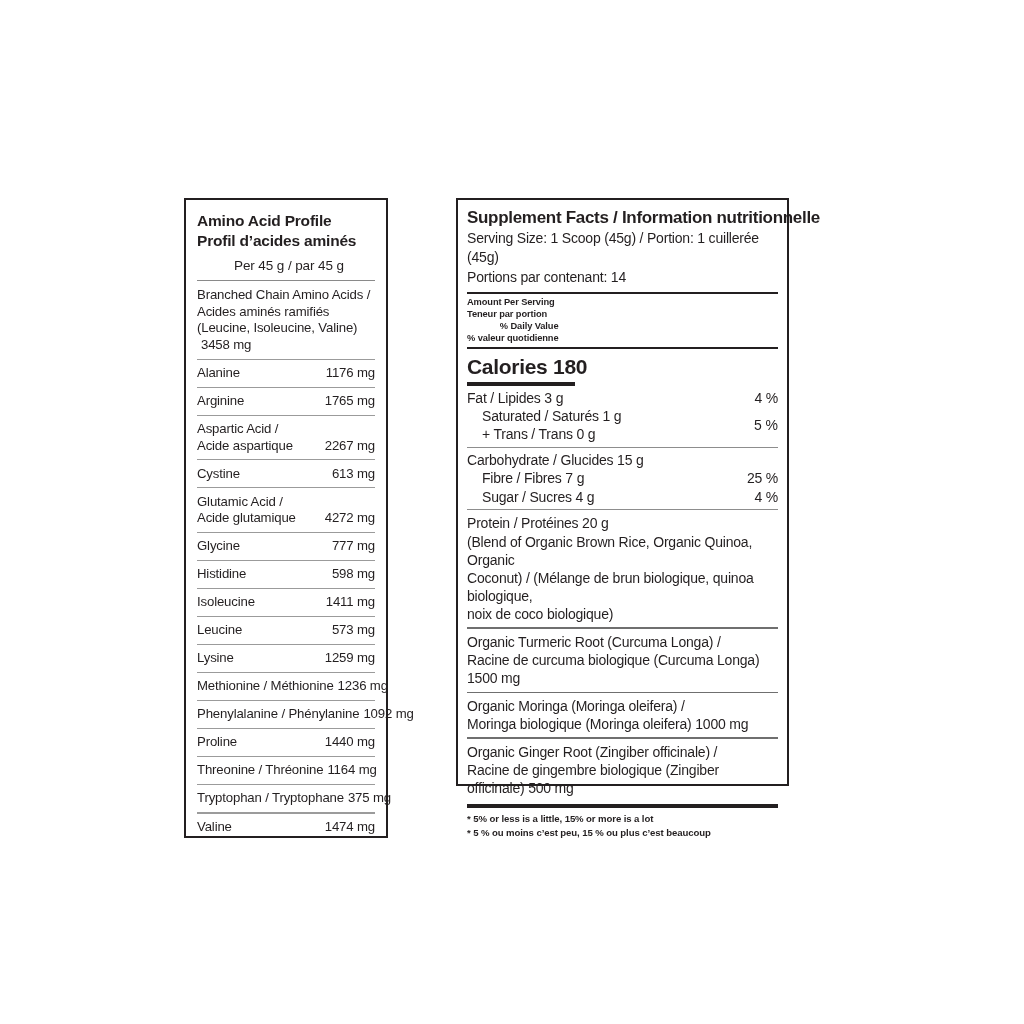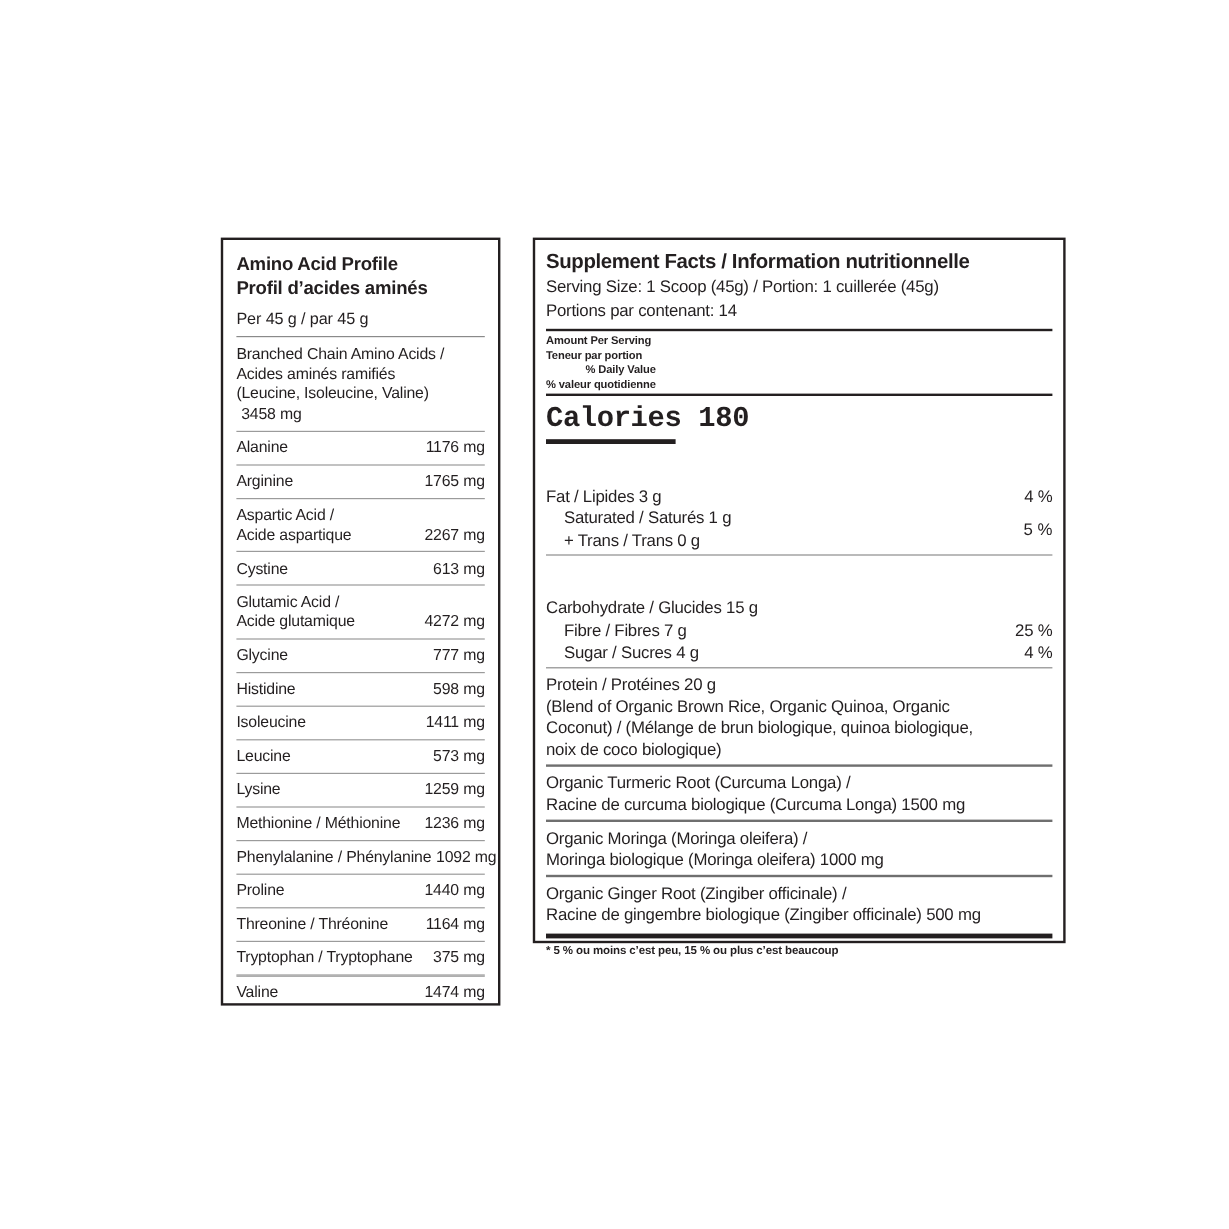--- a/index.html
+++ b/index.html
@@ -14,41 +14,42 @@
     color: #231f20;
     position: relative;
     overflow: hidden;
   }
 
   
   .amino-panel {
     position: absolute;
     left: 184px;
     top: 198px;
-    width: 233px;
+    width: 204px;
     height: 640px;
     border: 2.5px solid #231f20;
     box-sizing: border-box;
     padding: 0;
   }
   .amino-inner {
     padding: 11px 11px 0 11px;
   }
   .amino-title {
     font-size: 15.5px;
     font-weight: bold;
     line-height: 1.28;
     letter-spacing: -0.2px;
     margin: 0;
   }
   .amino-serving {
     font-size: 13.5px;
     line-height: 1.3;
     margin-top: 6px;
     letter-spacing: -0.1px;
+    margin-left: 37px;
   }
   .rule {
     height: 1px;
     background: #8a8a8a;
     margin: 6px 0 0 0;
   }
   .rule-light {
     height: 1px;
     background: #9b9b9b;
   }
@@ -85,23 +86,23 @@
     display: flex;
     justify-content: space-between;
     align-items: baseline;
   }
   .aa-name { white-space: nowrap; }
   .aa-val  { white-space: nowrap; padding-left: 4px; }
 
   
   .facts-panel {
     position: absolute;
-    left: 444px;
+    left: 456px;
     top: 198px;
-    width: 444px;
+    width: 333px;
     height: 588px;
     border: 2.5px solid #231f20;
     box-sizing: border-box;
     background: #fff;
   }
   .facts-inner {
     padding: 8px 9px 0 9px;
   }
   .facts-title {
     font-size: 17px;
@@ -133,35 +134,33 @@
     letter-spacing: -0.1px;
     flex-direction: column;
   }
   .dv-head .right { text-align: right; }
   .dv-bar-bottom {
     height: 2.5px;
     background: #231f20;
   }
 
   .calories {
-    font-size: 24px;
+    font-size: 21px;
     font-weight: bold;
     letter-spacing: -0.3px;
     padding: 6px 0 3px 0;
-    font-family: Liberation Mono, monospace;
   }
   .calories-underline {
     height: 3.5px;
     background: #231f20;
     width: 108px;
   }
 
   .nf-group {
     padding: 3px 0 3px 0;
-    margin-top: 31px;
   }
   .nf-row {
     display: flex;
     justify-content: space-between;
     align-items: baseline;
     font-size: 14px;
     line-height: 1.32;
     letter-spacing: -0.2px;
   }
   .nf-row .indent { padding-left: 15px; }
@@ -431,16 +430,17 @@
         <span>Organic Ginger Root </span><span class="ital">(Zingiber officinale)</span><span> /</span>
       </span>
       <span class="line">
         <span>Racine de gingembre biologique </span><span class="ital">(Zingiber officinale)</span><span> 500 mg</span>
       </span>
     </div>
 
     <div class="thick-bar"></div>
 
     <div class="footnotes">
+      <div>* 5% or less is a little, 15% or more is a lot</div>
       <div>* 5 % ou moins c’est peu, 15 % ou plus c’est beaucoup</div>
     </div>
   </div>
 </div>
 
 </body></html>

